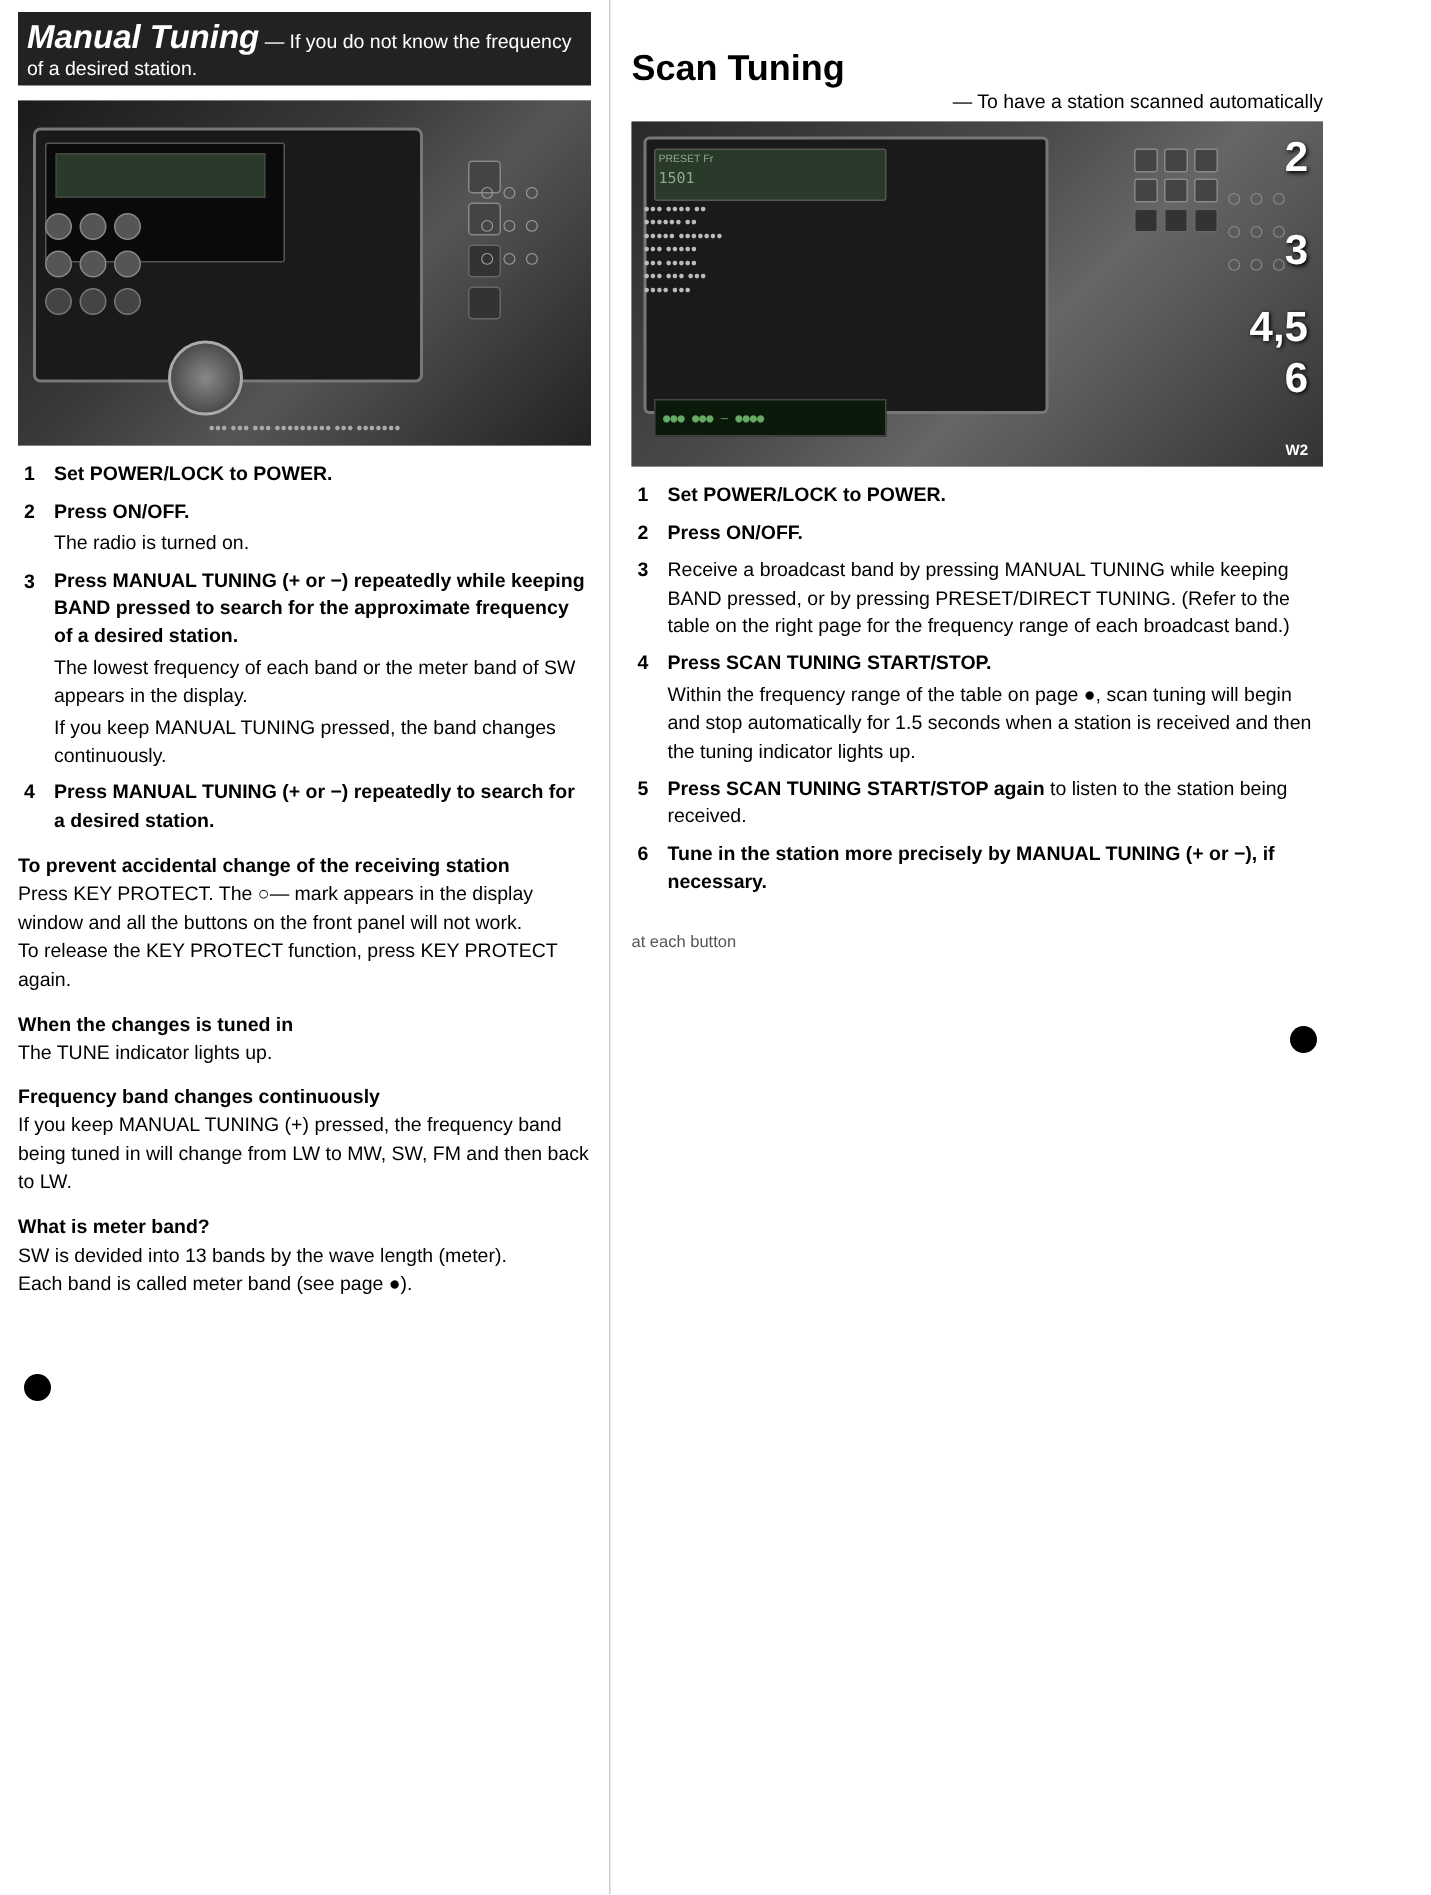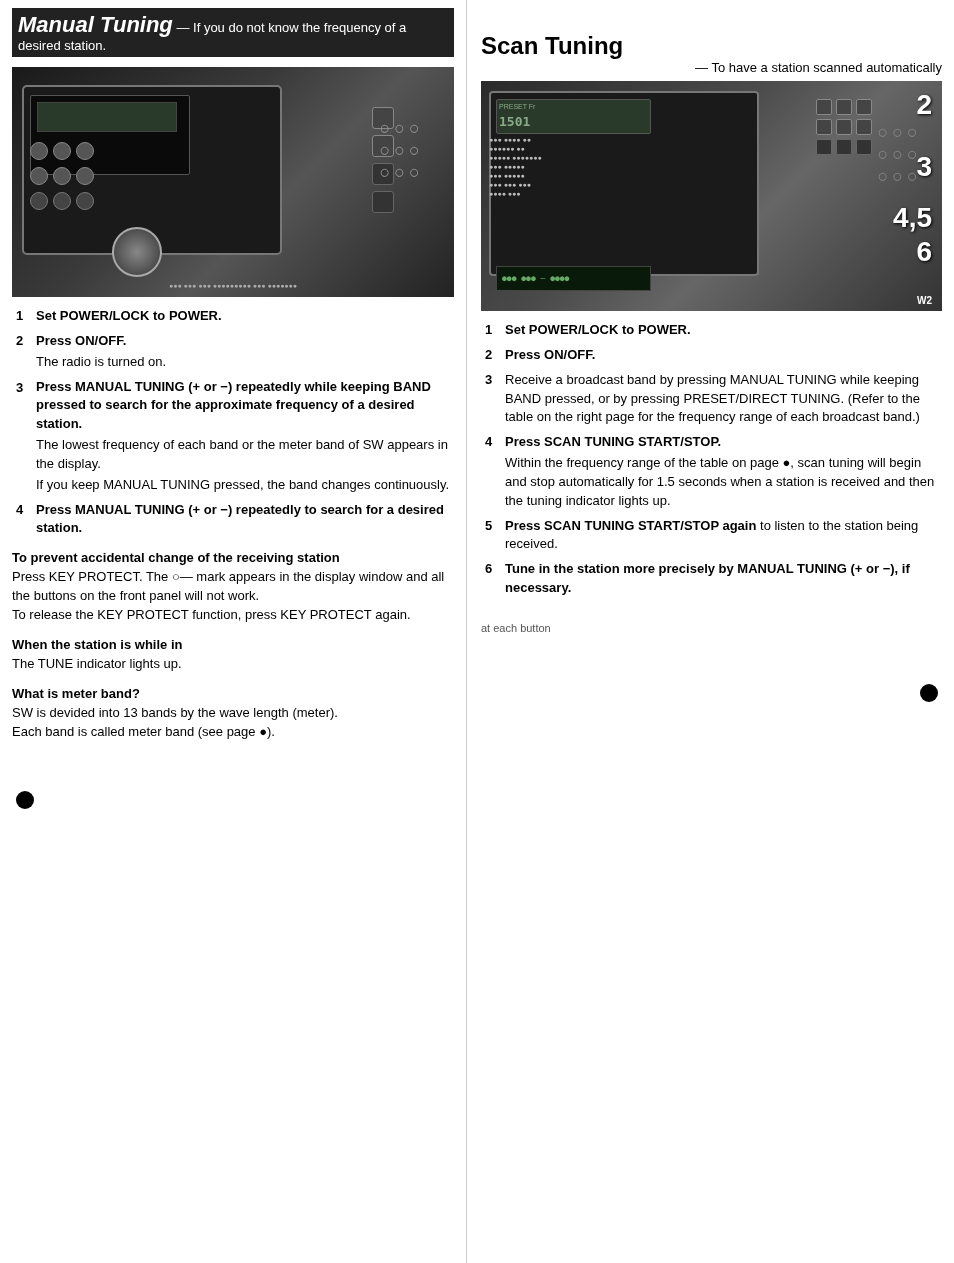--- a/index.html
+++ b/index.html
@@ -11,21 +11,21 @@
       font-size: 13px;
       color: #000;
     }
     .page {
       display: flex;
       width: 954px;
       min-height: 1263px;
     }
     
     .left-col {
-      width: 467px;
+      width: 407px;
       padding: 8px 12px 20px 12px;
       border-right: 1px solid #ccc;
     }
     
     .right-col {
       width: 487px;
       padding: 8px 12px 20px 14px;
     }
 
     
@@ -301,24 +301,28 @@
     
     <div class="subsection">
       <div class="subsection-title">To prevent accidental change of the receiving station</div>
       <div class="subsection-body">
         Press KEY PROTECT. The ○— mark appears in the display window and all the buttons on the front panel will not work.<br>
         To release the KEY PROTECT function, press KEY PROTECT again.
       </div>
     </div>
 
     <div class="subsection">
-      <div class="subsection-title">When the station is while in</div>
+      <div class="subsection-title">When the changes is tuned in</div>
       <div class="subsection-body">The TUNE indicator lights up.</div>
     </div>
 
+    <div class="subsection">
+      <div class="subsection-title">Frequency band changes continuously</div>
+      <div class="subsection-body">If you keep MANUAL TUNING (+) pressed, the frequency band being tuned in will change from LW to MW, SW, FM and then back to LW.</div>
+    </div>
 
     <div class="subsection">
       <div class="subsection-title">What is meter band?</div>
       <div class="subsection-body">
         SW is devided into 13 bands by the wave length (meter).<br>
         Each band is called meter band (see page ●).
       </div>
     </div>
 
     <div class="bottom-row">
@@ -335,21 +339,21 @@
     </div>
 
     <div class="image-box-right">
       <div class="radio-img-right">
 
         <div style="position:absolute;top:10px;left:8px;width:270px;height:185px;background:#1a1a1a;border:2px solid #777;border-radius:4px;"></div>
 
         <div style="position:absolute;top:18px;left:15px;width:155px;height:35px;background:#2a3a2a;border:1px solid #555;border-radius:2px;"></div>
 
         <div style="position:absolute;top:22px;left:18px;font-size:7px;color:#8a8;font-family:Liberation Sans, sans-serif;">PRESET Fr</div>
-        <div style="position:absolute;top:33px;left:18px;font-size:13px;color:#8a8;font-family:monospace;font-weight:bold;">1501</div>
+        <div style="position:absolute;top:33px;left:18px;font-size:10px;color:#8a8;font-family:monospace;">1501</div>
 
         <div style="position:absolute;top:55px;left:8px;width:160px;">
           <div style="font-size:7px;color:#bbb;margin-bottom:2px;">●●● ●●●● ●●</div>
           <div style="font-size:7px;color:#bbb;margin-bottom:2px;">●●●●●● ●●</div>
           <div style="font-size:7px;color:#bbb;margin-bottom:2px;">●●●●● ●●●●●●●</div>
           <div style="font-size:7px;color:#bbb;margin-bottom:2px;">●●● ●●●●●</div>
           <div style="font-size:7px;color:#bbb;margin-bottom:2px;">●●● ●●●●●</div>
           <div style="font-size:7px;color:#bbb;margin-bottom:2px;">●●● ●●● ●●●</div>
           <div style="font-size:7px;color:#bbb;margin-bottom:2px;">●●●● ●●●</div>
         </div>

